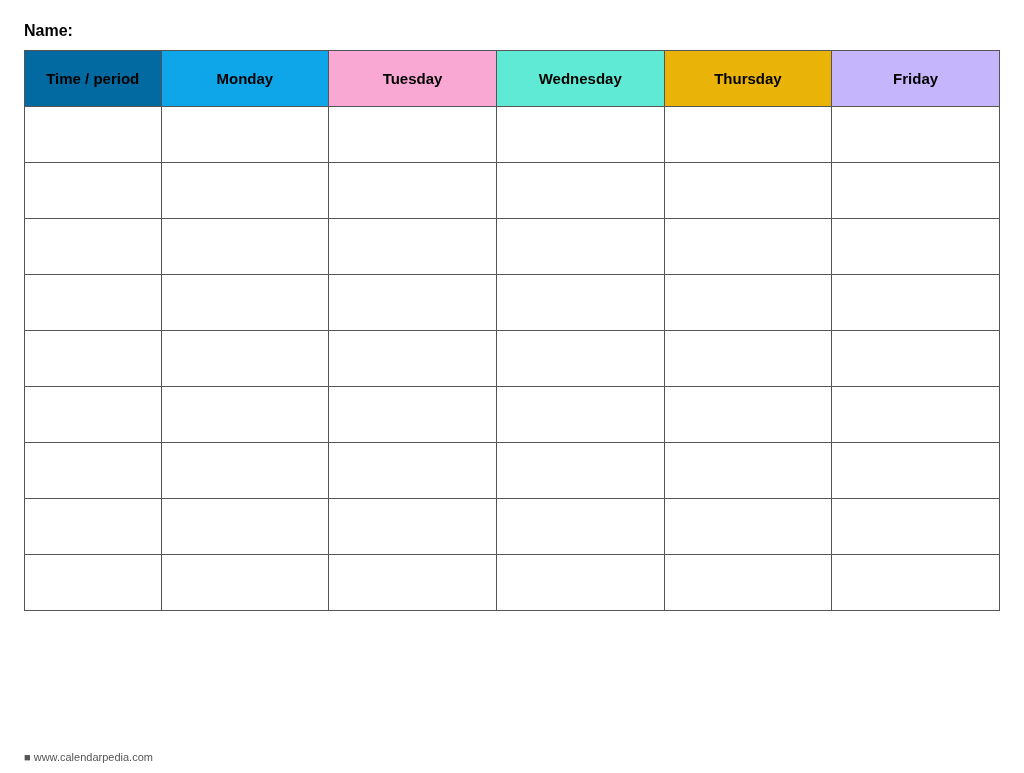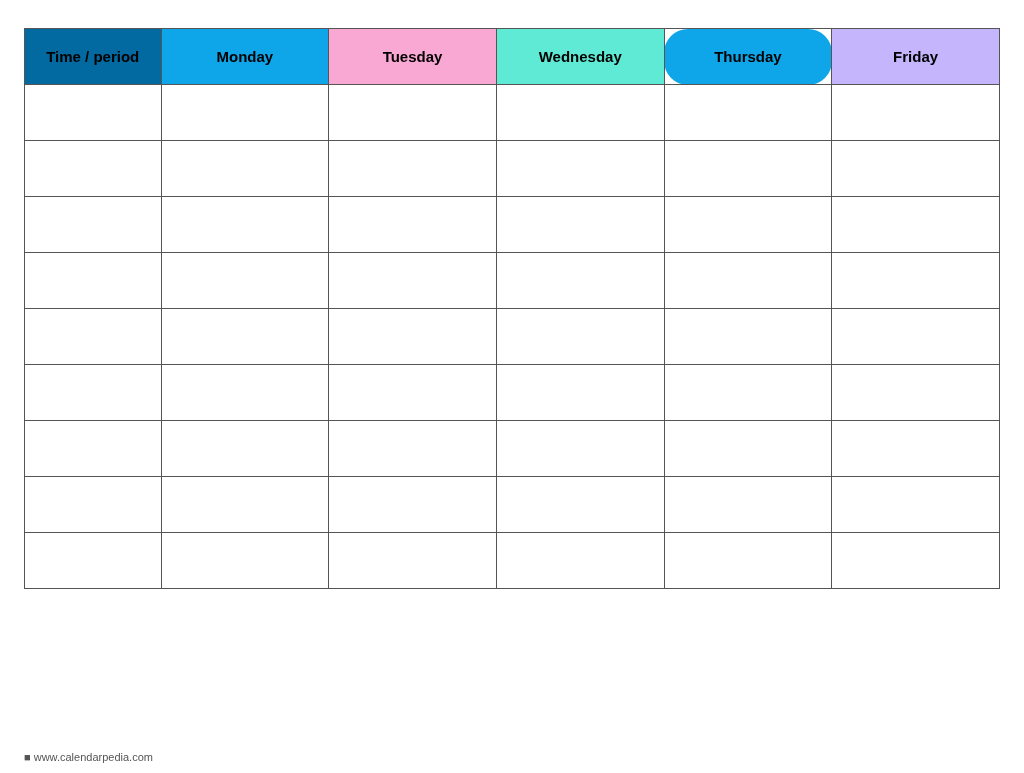--- a/index.html
+++ b/index.html
@@ -111,23 +111,22 @@
       background: #f9a8d4;
       width: 17.2%;
     }
 
     .col-wednesday {
       background: #5eead4;
       width: 17.2%;
     }
 
     .col-thursday {
-      background: #0ea5e9;
-      width: 17.2%;
-      border-radius: 24px;
+      background: #eab308;
+      width: 17.2%;
     }
 
     .col-friday {
       background: #c4b5fd;
       width: 17.2%;
     }
 
     .schedule-table tbody td.col-time {
       background: #fff;
     }
@@ -144,20 +143,21 @@
       color: #555;
     }
   </style>
 </head>
 <body>
 
 <div class="page">
 
   <div class="header">
     <div class="title-block">
+      <div class="name-label">Name:</div>
     </div>
   </div>
 
   <table class="schedule-table">
     <thead>
       <tr>
         <th class="col-time">Time / period</th>
         <th class="col-monday">Monday</th>
         <th class="col-tuesday">Tuesday</th>
         <th class="col-wednesday">Wednesday</th>

